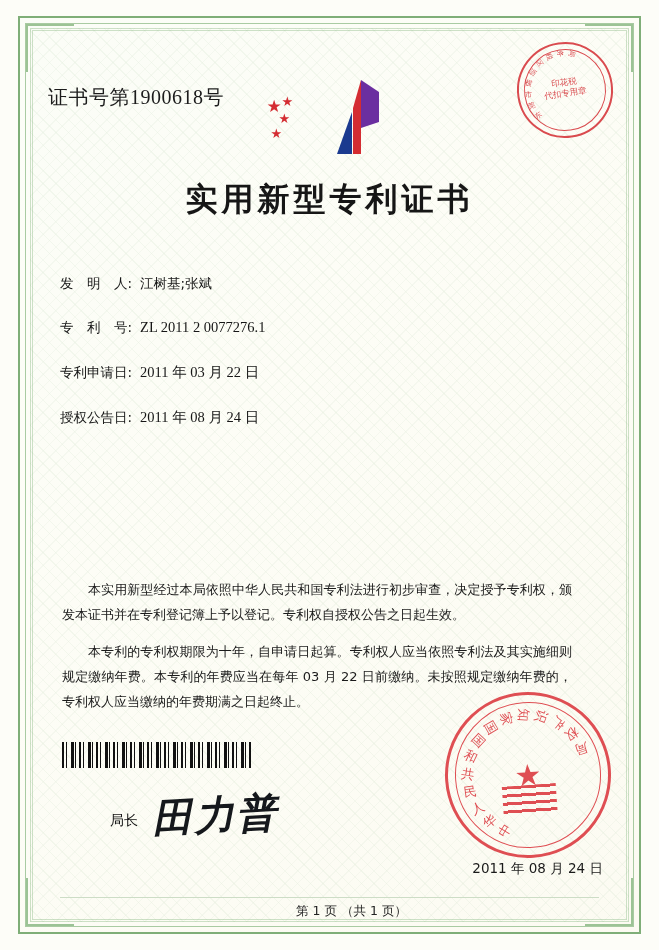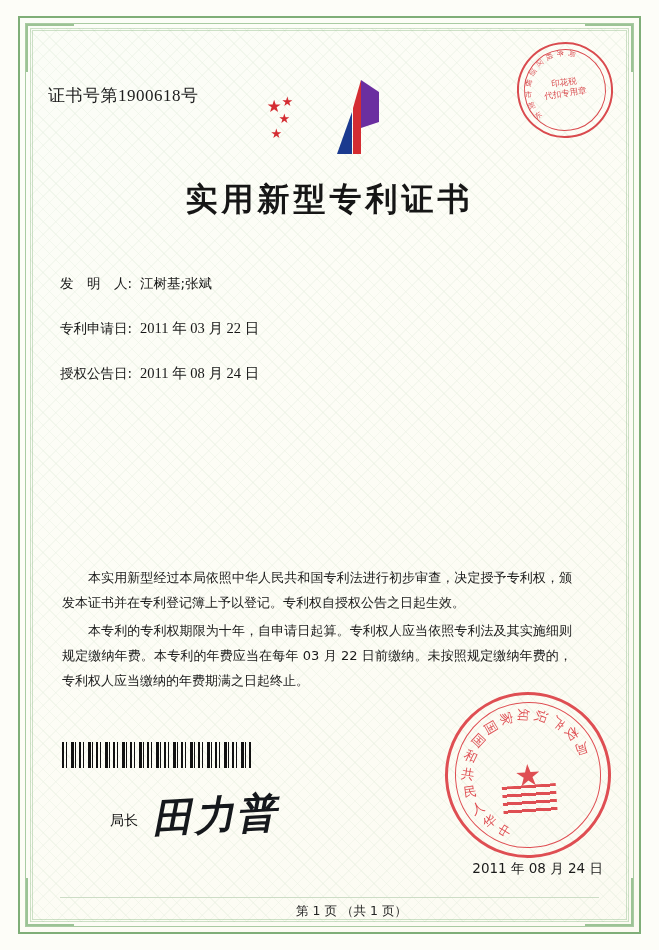--- a/index.html
+++ b/index.html
@@ -61,21 +61,21 @@
   }
   .corner.tl { left: 26px;  top: 24px;  border-right: none; border-bottom: none; }
   .corner.tr { right: 26px; top: 24px;  border-left: none;  border-bottom: none; }
   .corner.bl { left: 26px;  bottom: 24px; border-right: none; border-top: none; }
   .corner.br { right: 26px; bottom: 24px; border-left: none;  border-top: none; }
 
   
   .cert-no {
     position: absolute;
     left: 48px; top: 84px;
-    font-size: 17px;
+    font-size: 20px;
     letter-spacing: .5px;
     color: #1c1c1c;
     font-family: "Liberation Serif", serif;
   }
   
   .top-seal {
     position: absolute;
     right: 46px; top: 42px;
     width: 92px; height: 92px;
     border-radius: 50%;
@@ -185,21 +185,21 @@
     position: absolute;
     left: 62px; top: 565px;
     width: 510px;
     font-family: "DejaVu Sans", sans-serif;
     font-size: 13px;
     line-height: 25px;
     color: #1a1a1a;
     text-align: justify;
   }
   .body-text p {
-    margin: 0 0 3px 0;
+    margin: 12px 0 3px 0;
     text-indent: 26px;
   }
   
   .barcode {
     position: absolute;
     left: 62px; top: 742px;
     width: 190px; height: 26px;
     background-image: repeating-linear-gradient(90deg,
       #111 0 2px, transparent 2px 4px,
       #111 4px 5px, transparent 5px 9px,
@@ -339,20 +339,24 @@
       </svg>
     </div>
   </div>
 
   <div class="title">实用新型专利证书</div>
 
   <div class="fields">
     <div class="field">
       <span class="lbl">发　明　人:</span>
       <span class="val cn">江树基;张斌</span>
+    </div>
+    <div class="field">
+      <span class="lbl">专　利　号:</span>
+      <span class="val">ZL 2011 2 0077276.1</span>
     </div>
     <div class="field">
       <span class="lbl">专利申请日:</span>
       <span class="val">2011 年 03 月 22 日</span>
     </div>
     <div class="field">
       <span class="lbl">授权公告日:</span>
       <span class="val">2011 年 08 月 24 日</span>
     </div>
   </div>

